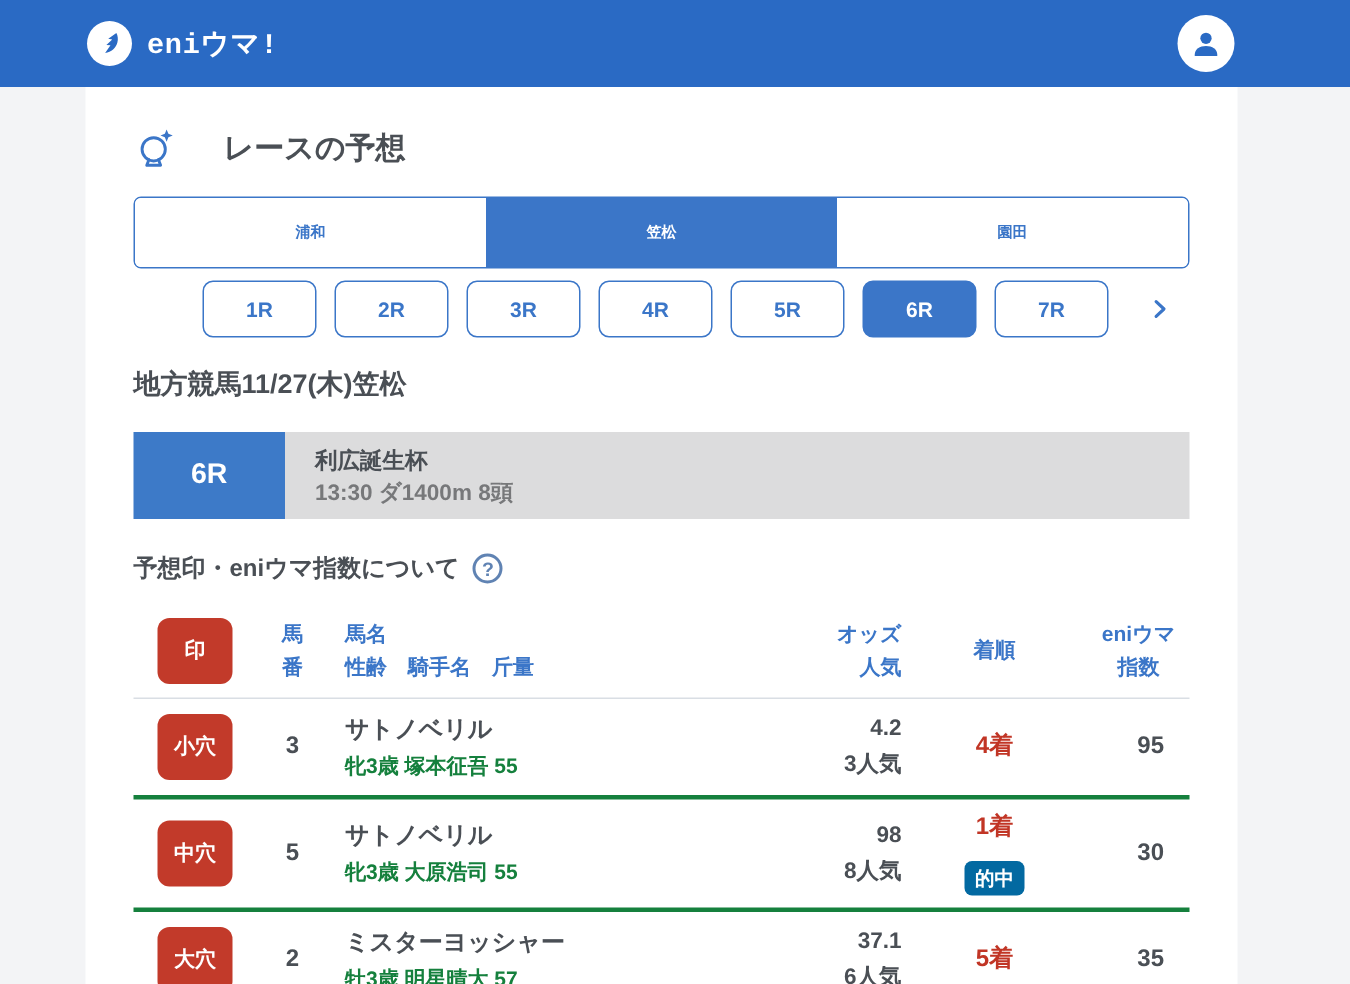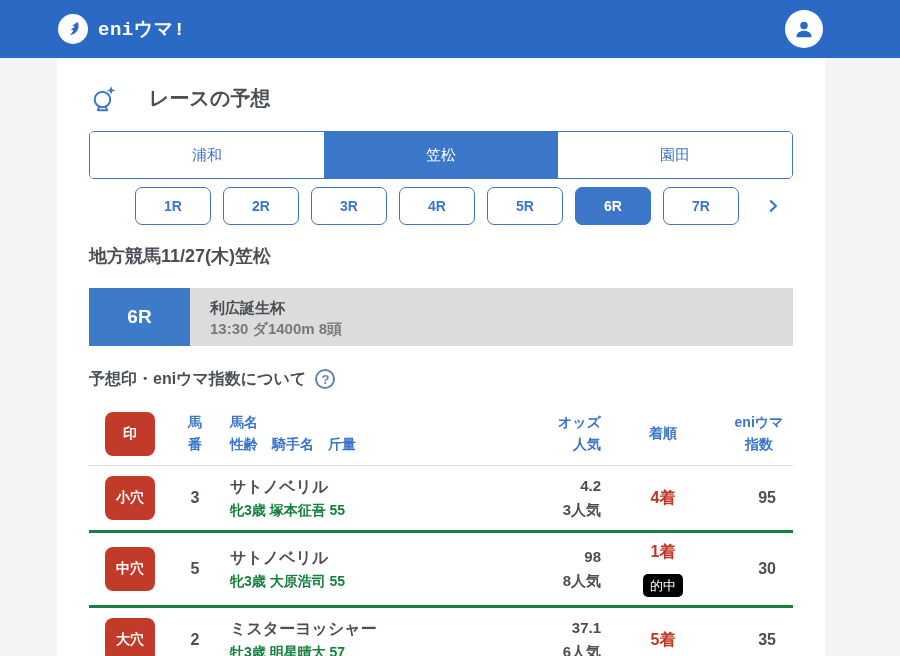--- a/index.html
+++ b/index.html
@@ -21,21 +21,21 @@
           padding:27px 32px 0; }
 
   
   .sec-title { display:flex; gap:32px; margin-bottom:17px; height:29px;font-family:Liberation Mono, monospace; }
   .sec-title h1 { font-size:20px; font-weight:bold; color:#4a4f55; }
 
   
   .venue-tabs { display:flex; height:48px; border:1px solid #3b76c8; border-radius:5px;
                 overflow:hidden; margin-bottom:8px; }
   .venue-tab { flex:1; display:flex; align-items:center; justify-content:center;
-               background:#fff; color:#3b76c8; font-size:15px; font-weight:normal; cursor:pointer; }
+               background:#fff; color:#3b76c8; font-size:10px; font-weight:bold; cursor:pointer; }
   .venue-tab.active { background:#3b76c8; color:#fff; }
 
   
   .race-tabs { display:flex; align-items:center; gap:12px; margin:0 0 19px 46px; height:38px; }
   .race-tab { width:76px; height:38px; border:1px solid #3b76c8; border-radius:7px;
               background:#fff; color:#3b76c8; font-size:14px; font-weight:bold;
               display:flex; align-items:center; justify-content:center; cursor:pointer; }
   .race-tab.active { background:#3b76c8; color:#fff; }
   .next-btn { margin-left:13px; display:flex; align-items:center; cursor:pointer; }
 
@@ -67,22 +67,22 @@
   .center { text-align:center; }
   .right  { text-align:right; }
   .mark-badge { width:50px; height:44px; margin-left:16px; background:#c23a2a;
                 border-radius:8px; color:#fff; font-size:14px; font-weight:bold;
                 display:flex; align-items:center; justify-content:center; }
   .td-number { text-align:center; font-size:16px; font-weight:bold; color:#4a4f55; }
   .name   { font-size:16px; font-weight:bold; color:#4a4f55; line-height:1.55; }
   .detail { font-size:14px; font-weight:bold; color:#15803d; line-height:1.55; }
   .td-odds { text-align:right; font-size:15px; font-weight:bold; color:#4a4f55; line-height:1.6; }
   .td-result { text-align:center; color:#c13525; font-size:16px; font-weight:bold; line-height:1.35; }
-  .hit-badge { display:inline-block; background:#000000; color:#fff; font-size:13px;
-               font-weight:normal; padding:3px 7px; border-radius:5px; margin-top:11px; }
+  .hit-badge { display:inline-block; background:#0369a1; color:#fff; font-size:13px;
+               font-weight:bold; padding:3px 7px; border-radius:5px; margin-top:11px; }
   .hit-badge:empty { display:none; }
   .td-index { text-align:right; padding-right:17px; font-size:16px; font-weight:bold; color:#4a4f55; }
 </style>
 </head>
 <body>
 
 <header class="topbar">
   <div class="logo">
     <span class="logo-circle">
       <svg width="20" height="20" viewBox="0 0 24 24" fill="#2a6ac4">

